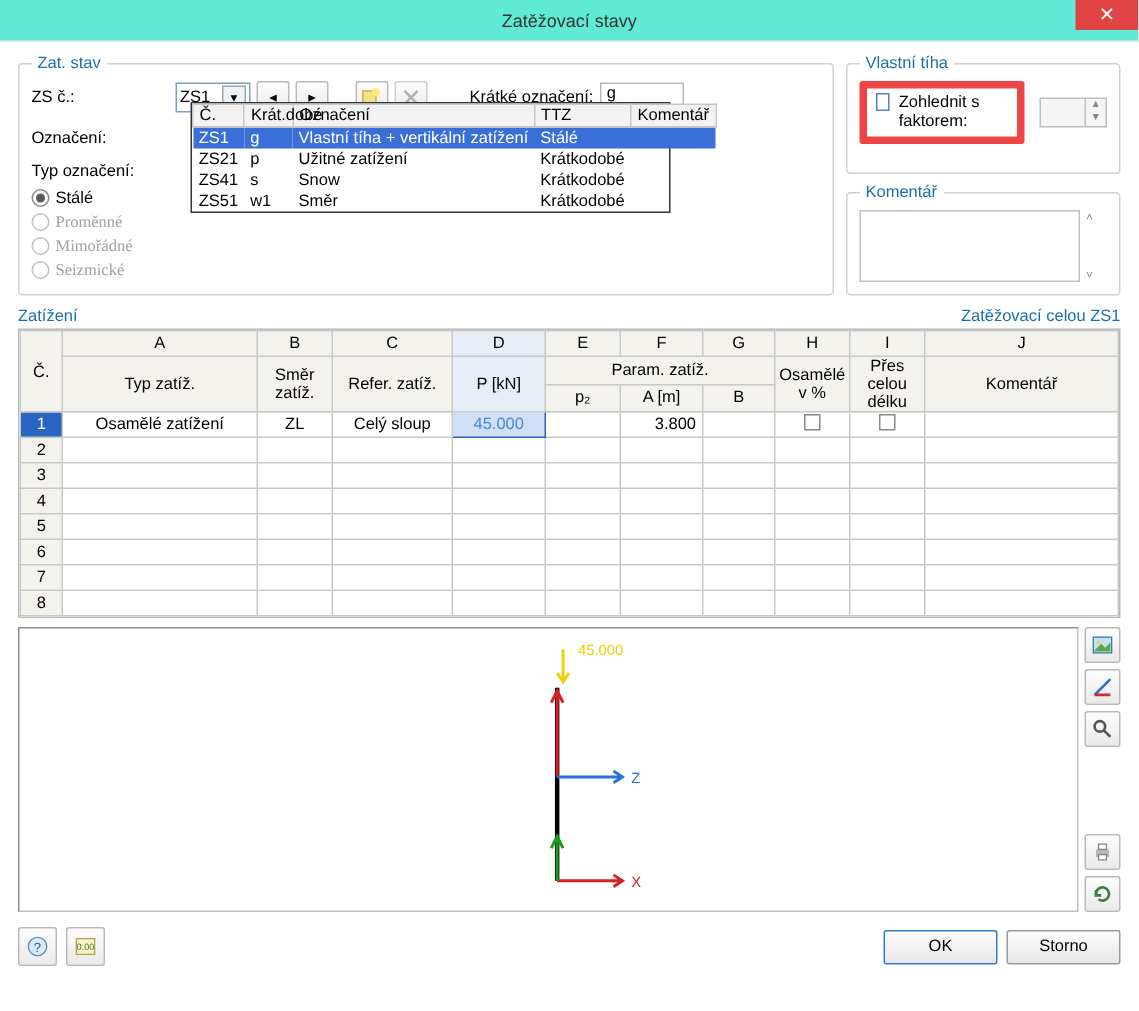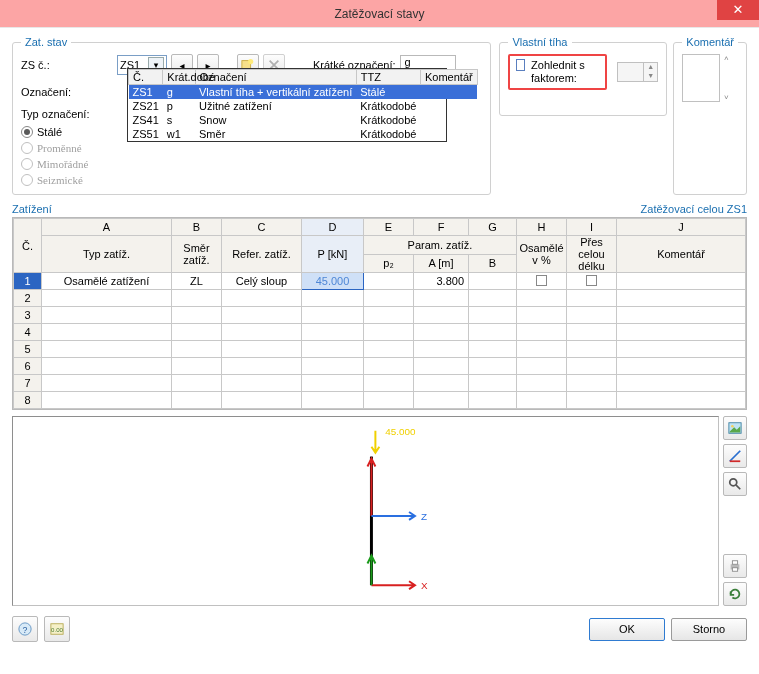--- a/index.html
+++ b/index.html
@@ -8,21 +8,21 @@
     font-family: "Segoe UI", Tahoma, Arial, sans-serif;
     font-size: 11px;
     background: #fff;
     color: #000;
     width: 759px;
     height: 674px;
     overflow: hidden;
   }
   .titlebar {
     height: 28px;
-    background: #fca5a5;
+    background: #5eead4;
     border-bottom: 1px solid #e8e8e8;
     display: flex;
     align-items: center;
     justify-content: center;
     position: relative;
   }
   .titlebar .title {
     color: #333;
     font-size: 12px;
   }
@@ -43,21 +43,21 @@
     padding: 6px 8px 8px 8px;
     margin: 0;
   }
   fieldset.grp > legend {
     color: #1a6fb0;
     font-size: 11px;
     padding: 0 4px;
   }
   .top-row { display: flex; gap: 8px; }
   .top-left { width: 544px; position: relative; }
-  .top-right { display: flex; flex-direction: row; gap: 6px; flex: 1; }
+  .top-right { display: flex; flex-direction: column; gap: 6px; flex: 1; }
 
   .row1 { display: flex; align-items: center; gap: 4px; margin-bottom: 5px; }
   .lbl { min-width: 92px; }
   .combo {
     display: inline-flex; align-items: center;
     border: 1px solid #7a9ec6; background: #fff;
     height: 20px; width: 50px; padding: 0 2px;
   }
   .combo .caret {
     margin-left: auto; width: 16px; height: 16px;
@@ -105,21 +105,21 @@
     padding: 1px 4px;
     font-size: 11px;
     text-align: left;
   }
   .dropdown td {
     padding: 1px 4px;
     white-space: nowrap;
   }
   .dropdown tr.sel td { background:#3a6fd8; color:#fff; }
   .chk { width:12px; height:12px; border:1px solid #5a7fbf; display:inline-block; }
-  .vt-box { border: 2px solid #ef4444; padding: 3px 6px; border-radius:2px; display:flex; gap:6px; align-items: flex-start; }
+  .vt-box { border: 5px solid #ef4444; padding: 3px 6px; border-radius:2px; display:flex; gap:6px; align-items: flex-start; }
   .spin { display:flex; border:1px solid #c0c0c0; height:20px; width:60px; margin-left: auto; background: #f5f5f5;}
   .spin .sp { width:14px; display:flex; flex-direction:column; font-size:7px; border-left:1px solid #c0c0c0;}
   .spin .sp span { flex:1; text-align:center; line-height:8px; color:#888; }
 
   .section-hdr { display:flex; justify-content:space-between; margin: 8px 0 2px 0; color:#1a6fb0; }
   .grid-wrap { border:1px solid #b9b9b9; }
   table.grid { border-collapse: collapse; width:100%; background:#fff; font-size:11px; }
   table.grid th, table.grid td {
     border: 1px solid #c8c8c8;
     padding: 0;

